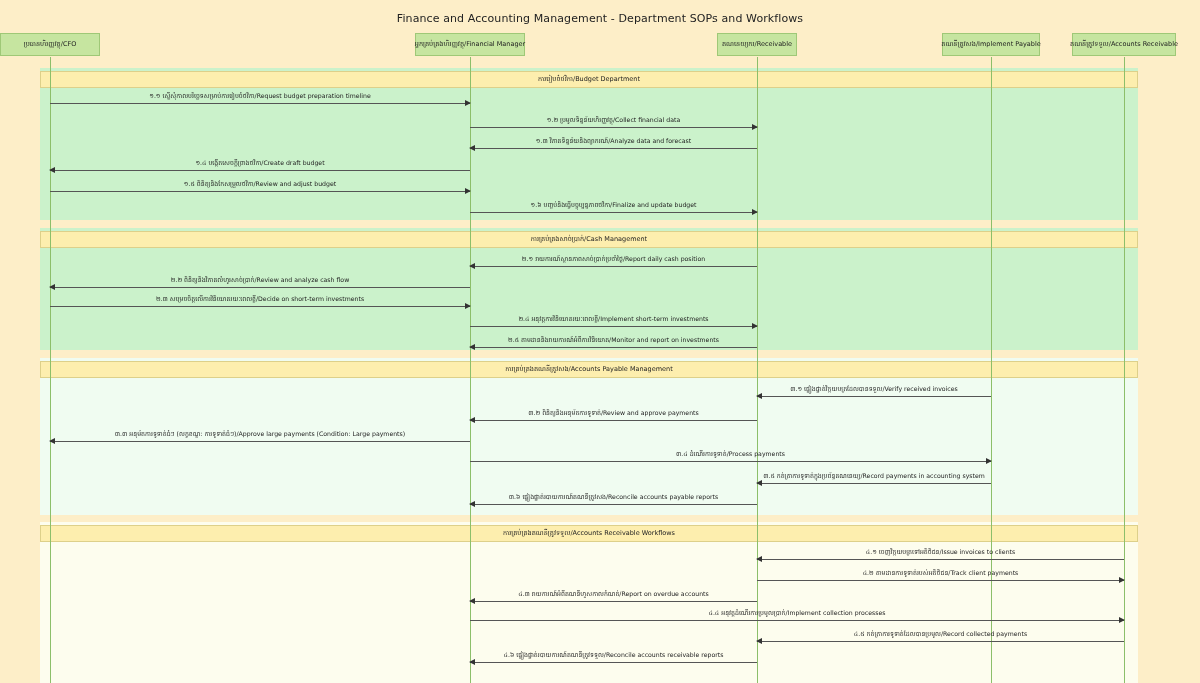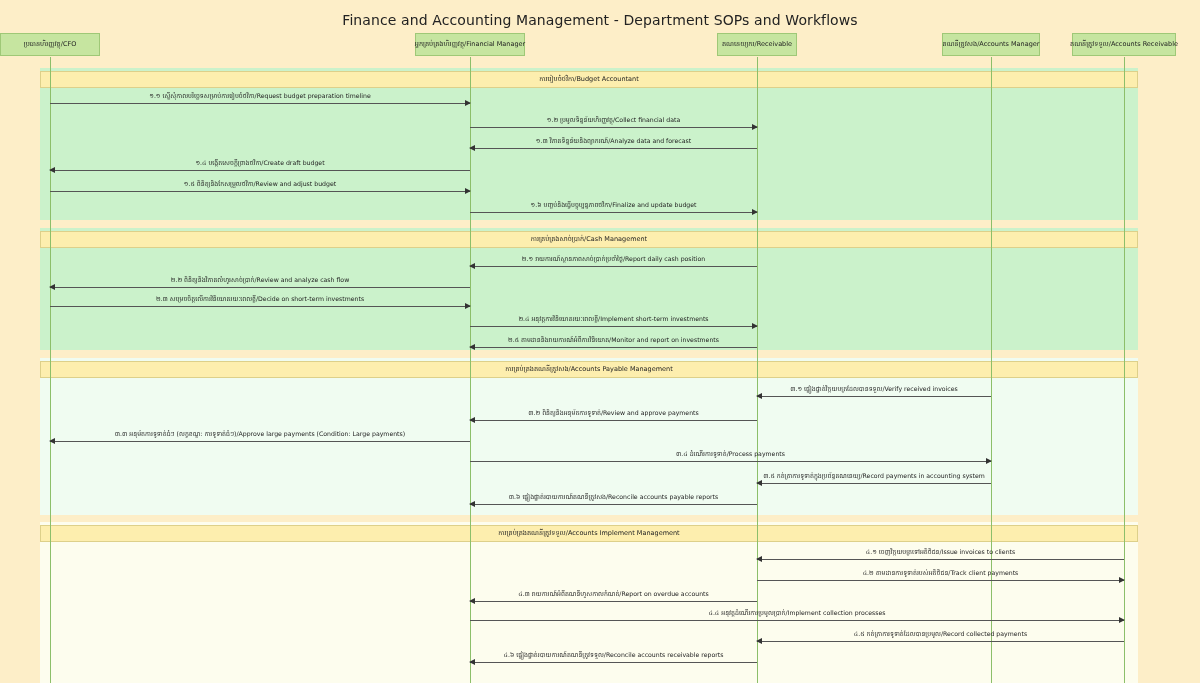--- a/index.html
+++ b/index.html
@@ -6,21 +6,21 @@
   body{
     width:1200px;height:683px;overflow:hidden;
     background:#fdeec8;
     font-family:"DejaVu Sans","Liberation Sans",sans-serif;
     position:relative;
   }
   #diagram{position:absolute;left:0;top:0;width:1200px;height:683px;}
 
   .title{
     position:absolute;top:12px;left:0;width:1200px;text-align:center;
-    font-size:14px;color:#222;letter-spacing:.1px;
+    font-size:11px;color:#222;letter-spacing:.1px;
   }
 
   
   .actor{
     position:absolute;height:23px;
     background:#c6e5a0;border:1px solid #9fc877;
     display:flex;align-items:center;justify-content:center;
     font-size:6.5px;color:#222;text-align:center;
     box-sizing:border-box;padding:0 4px;white-space:nowrap;
   }
@@ -56,54 +56,54 @@
   }
 </style>
 </head>
 <body>
 
 <div id="diagram">
   <div class="title">Finance and Accounting Management - Department SOPs and Workflows</div>
   <div id="bands">
       <div class="band g1" style="top: 68px; height: 152px;"></div>
       <div class="band-label" style="top: 71px;">
-        <span>ការរៀបចំថវិកា/Budget Accountant</span>
+        <span>ការរៀបចំថវិកា/Budget Department</span>
       </div>
       <div class="band g2" style="top: 228px; height: 122px;"></div>
       <div class="band-label" style="top: 231px;">
         <span>ការគ្រប់គ្រងសាច់ប្រាក់/Cash Management</span>
       </div>
       <div class="band g3" style="top: 358px; height: 157px;"></div>
       <div class="band-label" style="top: 361px;">
         <span>ការគ្រប់គ្រងគណនីត្រូវសង/Accounts Payable Management</span>
       </div>
       <div class="band g4" style="top: 522px; height: 161px;"></div>
       <div class="band-label" style="top: 525px;">
-        <span>ការគ្រប់គ្រងគណនីត្រូវទទួល/Accounts Implement Management</span>
+        <span>ការគ្រប់គ្រងគណនីត្រូវទទួល/Accounts Receivable Workflows</span>
       </div>
     </div>
   <div id="lifelines">
       <div class="lifeline" style="left: 50px; background: rgb(140, 191, 106);"></div>
       <div class="lifeline" style="left: 470px; background: rgb(140, 191, 106);"></div>
       <div class="lifeline" style="left: 757px; background: rgb(140, 191, 106);"></div>
       <div class="lifeline" style="left: 991px; background: rgb(140, 191, 106);"></div>
       <div class="lifeline" style="left: 1124px; background: rgb(140, 191, 106);"></div>
     </div>
   <div id="actors">
       <div class="actor" style="left: 0px; top: 33px; width: 100px;">
         <span>ប្រធានហិរញ្ញវត្ថុ/CFO</span>
       </div>
       <div class="actor" style="left: 415px; top: 33px; width: 110px;">
         <span>អ្នកគ្រប់គ្រងហិរញ្ញវត្ថុ/Financial Manager</span>
       </div>
       <div class="actor" style="left: 717px; top: 33px; width: 80px;">
         <span>គណនេយ្យករ/Receivable</span>
       </div>
       <div class="actor" style="left: 942px; top: 33px; width: 98px;">
-        <span>គណនីត្រូវសង/Accounts Manager</span>
+        <span>គណនីត្រូវសង/Implement Payable</span>
       </div>
       <div class="actor" style="left: 1072px; top: 33px; width: 104px; text-align: right;">
         <span>គណនីត្រូវទទួល/Accounts Receivable</span>
       </div>
     </div>
   <div id="messages">
       <div class="msg right" style="left: 50px; width: 420px; top: 103px; background: rgb(85, 85, 85);">
         <div class="head"></div>
       </div>
       <div class="msg-label" style="left: 260px; top: 92px;">១.១ ស្នើសុំកាលបរិច្ឆេទសម្រាប់ការរៀបចំថវិកា/Request budget preparation timeline</div>

